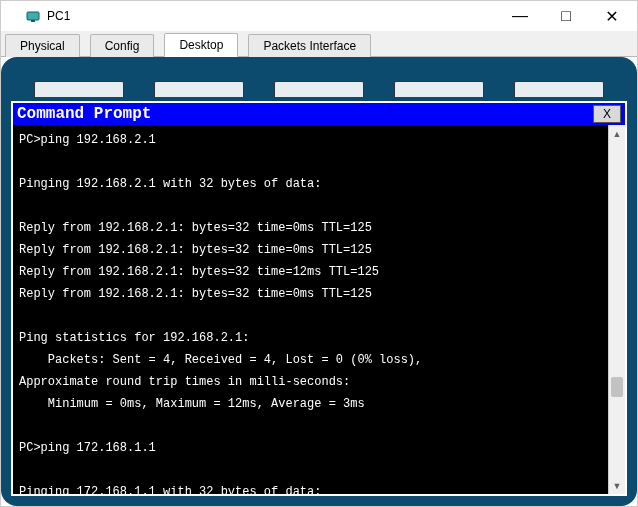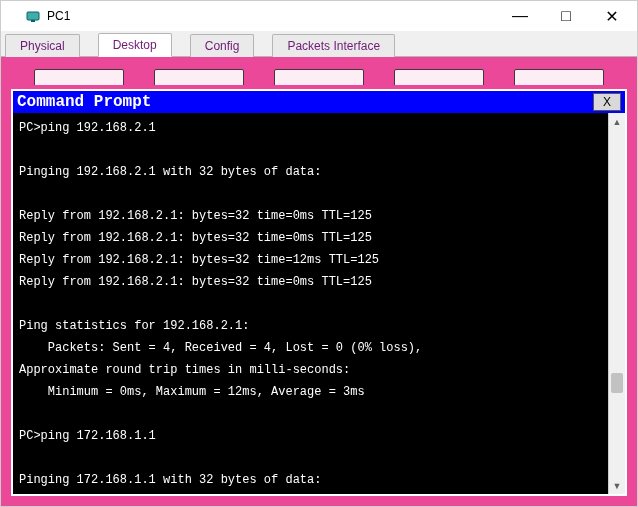--- a/index.html
+++ b/index.html
@@ -4,23 +4,23 @@
 <style>
   * { box-sizing: border-box; margin: 0; padding: 0; }
   body { font-family: "Segoe UI", Tahoma, sans-serif; background: #f0f0f0; width: 638px; height: 507px; overflow: hidden; }
   .window { background: #fff; width: 638px; height: 507px; border: 1px solid #ccc; display: flex; flex-direction: column; }
   .titlebar { display: flex; align-items: center; height: 30px; padding: 0 2px 0 24px; background: #fff; }
   .titlebar-icon { width: 16px; height: 16px; margin-right: 6px; display:flex; align-items:center; justify-content:center; }
   .title-text { font-size: 12px; flex: 1; color: #000; }
   .win-controls { display: flex; }
   .win-btn { width: 46px; height: 30px; display:flex; align-items:center; justify-content:center; background:#fff; }
   .tabstrip { display:flex; align-items:flex-end; background:#f0f0f0; border-bottom:1px solid #b5b5b5; padding: 2px 4px 0 4px; height: 26px; gap:0; }
-  .tab { font-size:12px; padding: 4px 14px; border:1px solid #b5b5b5; border-bottom:none; background:#eaeaea; color:#701a75; margin-right:18px; border-radius:2px 2px 0 0; cursor:pointer; position:relative; top:1px; }
+  .tab { font-size:12px; padding: 4px 14px; border:1px solid #b5b5b5; border-bottom:none; background:#eaeaea; color:#000000; margin-right:10px; border-radius:2px 2px 0 0; cursor:pointer; position:relative; top:1px; }
   .tab.active { background:#fff; border-bottom:1px solid #fff; font-weight:normal; }
-  .desktop-area { flex:1; background:#ec4899; padding: 12px 10px 10px 10px; display:flex; flex-direction:column; overflow:hidden; }
+  .desktop-area { flex:1; background:#0c4a6e; padding: 24px 10px 10px 10px; display:flex; flex-direction:column; overflow:hidden;border-radius:16px; }
   .icon-row { display:flex; gap: 30px; justify-content:center; height: 16px; overflow:hidden; margin-bottom:4px; }
   .icon-slot { width:90px; height:48px; background:#fff; border:1px solid #333; border-radius:2px; opacity:0.9; }
   .cmd-window { flex:1; border:2px solid #fff; display:flex; flex-direction:column; background:#000; min-height:0; }
   .cmd-title { background:#0000ff; color:#fff; display:flex; align-items:center; height:22px; font-family:"Courier New",monospace; font-size:16px; font-weight:bold; padding-left:4px; }
   .cmd-title-text { flex:1; }
   .cmd-close { width:28px; height:18px; background:#d9d9d9; color:#000; font-size:12px; font-weight:normal; display:flex; align-items:center; justify-content:center; margin-right:4px; border:1px solid #555; cursor:pointer; font-family:"Segoe UI",sans-serif; }
   .cmd-body { flex:1; display:flex; min-height:0; }
   .cmd-text { flex:1; background:#000; color:#fff; font-family:"Courier New",monospace; font-size:12px; line-height:22px; padding:4px 6px; white-space:pre; overflow:hidden; }
   .scrollbar { width:17px; background:#f0f0f0; display:flex; flex-direction:column; border-left:1px solid #ccc; }
   .scroll-btn { height:17px; background:#f0f0f0; display:flex; align-items:center; justify-content:center; color:#606060; font-size:9px; cursor:pointer; }
@@ -47,22 +47,22 @@
           <span>□</span>
         </div>
       <div class="win-btn">
           <span>✕</span>
         </div>
     </div>
   </div>
 
   <div class="tabstrip">
     <div class="tab"><span>Physical</span></div>
+    <div class="tab"><span>Config</span></div>
     <div class="tab active"><span>Desktop</span></div>
-    <div class="tab"><span>Config</span></div>
     <div class="tab"><span>Packets Interface</span></div>
   </div>
 
   <div class="desktop-area">
     <div class="icon-row">
       <div class="icon-slot"></div>
       <div class="icon-slot"></div>
       <div class="icon-slot"></div>
       <div class="icon-slot"></div>
       <div class="icon-slot"></div>

